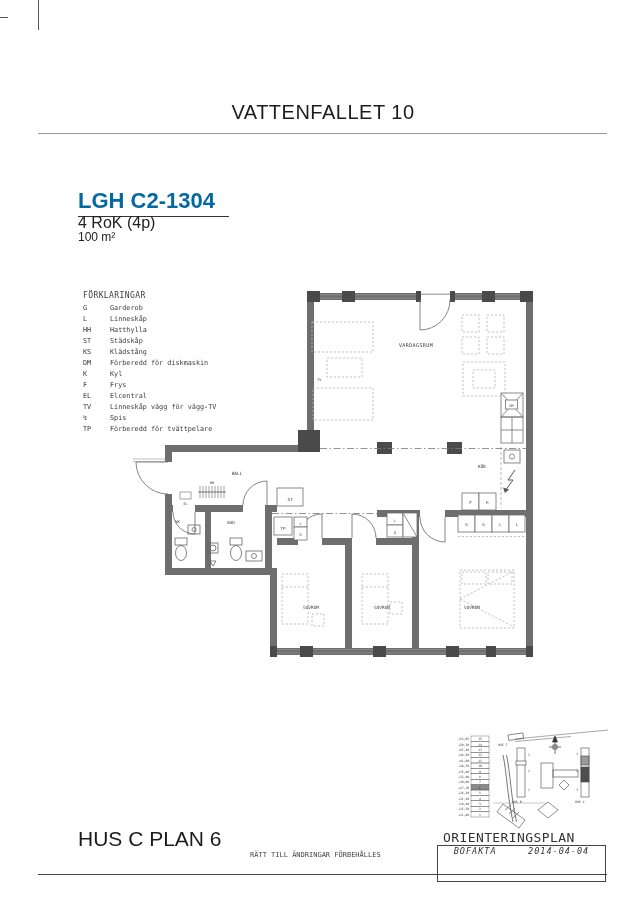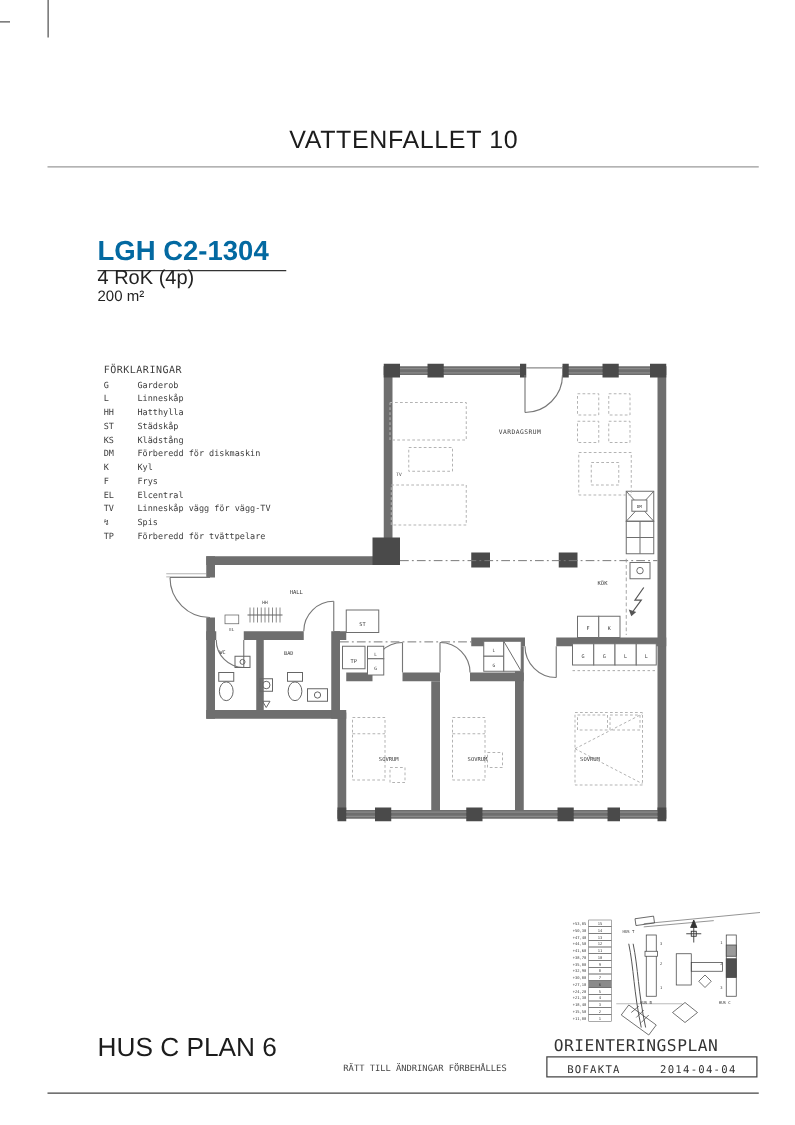--- a/index.html
+++ b/index.html
@@ -10,42 +10,42 @@
   .subtitle{left:38px;top:101px;width:570px;text-align:center;font-size:20px;letter-spacing:.5px;color:#1c1c1c;}
   .rule{height:0;border-top:1px solid #9a9a9a;}
   .lgh-id{left:78px;top:188px;font-size:22px;color:#0369a1;border-bottom:1.2px solid #333;padding:0 14px 2px 0;font-weight:bold;}
   .lgh-rooms{left:78px;top:214px;font-size:16px;}
   .lgh-area{left:78px;top:230px;font-size:12px;}
   .legend{left:83px;top:247px;width:200px;margin-top:44px;}
   .legend-head{font-family:"DejaVu Sans Mono",monospace;font-size:8px;color:#3c3c3c;letter-spacing:.4px;margin-bottom:4px;}
   .legend-row{display:flex;height:11px;font-family:"DejaVu Sans Mono",monospace;font-size:6.8px;color:#3c3c3c;}
   .legend-key{width:27px;flex:0 0 27px;}
   .footer-title{left:78px;top:827px;font-size:21px;color:#1c1c1c;}
-  .disclaimer{left:250px;top:851px;width:180px;text-align:center;font-family:"DejaVu Sans Mono",monospace;font-size:7px;color:#444;}
+  .disclaimer{left:250px;top:851px;width:180px;font-family:"DejaVu Sans Mono",monospace;font-size:7px;color:#444;}
   .orient-label{left:443px;top:830px;font-family:"DejaVu Sans Mono",monospace;font-size:13px;color:#333;letter-spacing:.4px;}
-  .bofakta{left:437px;top:845px;width:169px;height:17px;border:1px solid #444;box-sizing:border-box;
-           display:flex;align-items:flex-end;justify-content:space-around;
-           font-family:"DejaVu Sans Mono",monospace;font-size:8.5px;color:#333;letter-spacing:1px;}
+  .bofakta{left:437px;top:845px;width:169px;height:37px;border:1px solid #444;box-sizing:border-box;
+           display:flex;align-items:flex-start;justify-content:space-around;
+           font-family:"DejaVu Sans Mono",monospace;font-size:8.5px;color:#333;letter-spacing:1px;font-style:italic;}
   .pt{font-family:"DejaVu Sans Mono",monospace;fill:#3a3a3a;}
   svg{display:block;}
 </style>
 </head>
 <body>
 
 <div class="page">
 
   <div class="abs" style="left:38px;top:0;width:0;height:30px;border-left:1px solid #555;"></div>
   <div class="abs" style="left:0;top:17px;width:8px;height:0;border-top:1px solid #555;"></div>
 
   <div class="abs subtitle">VATTENFALLET 10</div>
   <div class="abs rule" style="left:38px;top:133px;width:569px;"></div>
 
   <div class="abs lgh-id">LGH C2-1304</div>
   <div class="abs lgh-rooms">4 RoK (4p)</div>
-  <div class="abs lgh-area">200 m²</div>
+  <div class="abs lgh-area">100 m²</div>
 
   <div class="abs legend">
     <div class="legend-head">FÖRKLARINGAR</div>
     <div class="legend-row">
         <span class="legend-key">G</span>
         <span>Garderob</span>
       </div>
     <div class="legend-row">
         <span class="legend-key">L</span>
         <span>Linneskåp</span>

